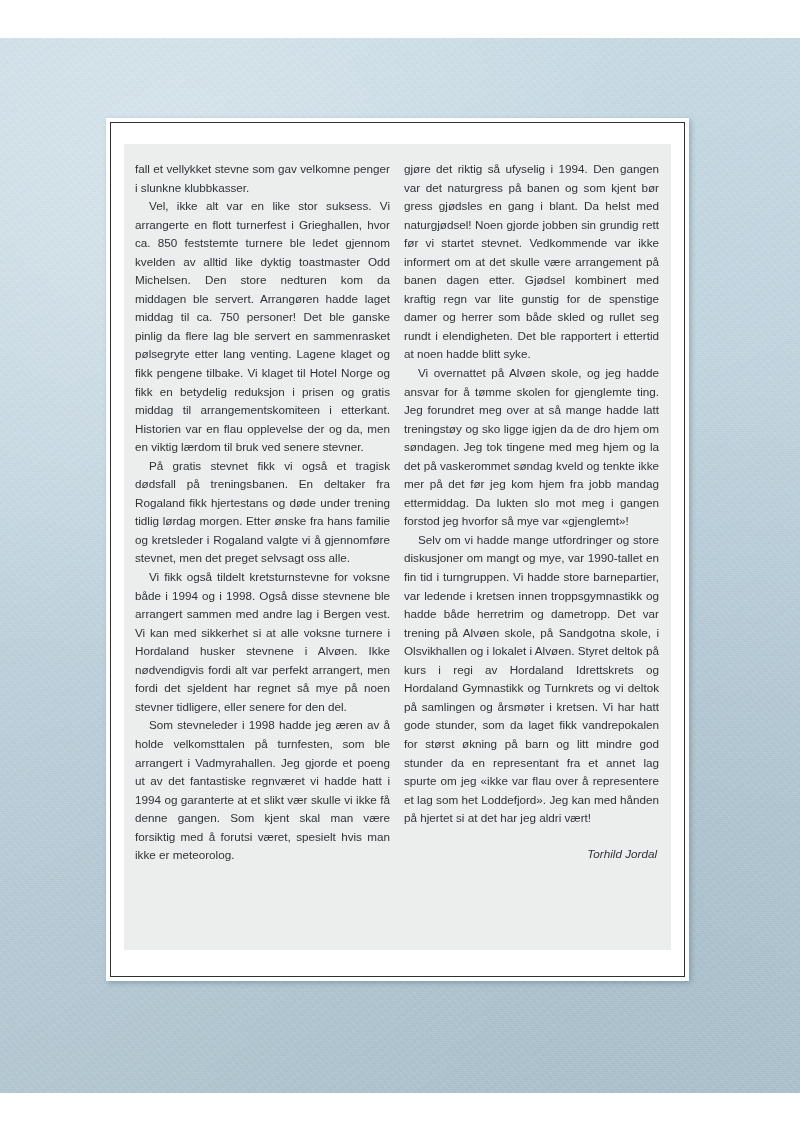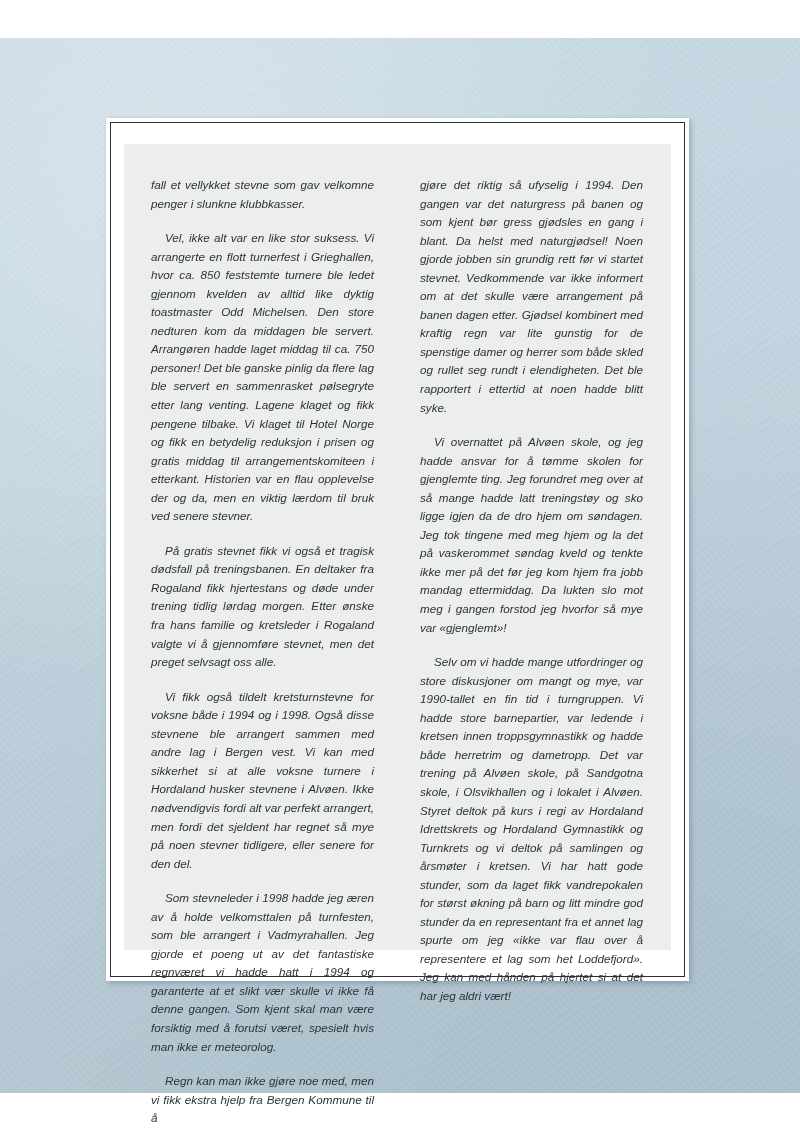--- a/index.html
+++ b/index.html
@@ -83,29 +83,28 @@
     top: 16px;
     width: 525px;
     display: flex;
     gap: 14px;
   }
   .text-column {
     width: 255px;
     flex: 0 0 255px;
   }
   .text-column p {
-    margin: 16px;
+    margin: 0;
     font-size: 11.7px;
     line-height: 18.55px;
     text-align: justify;
     color: #2e3336;
     font-family: "Liberation Sans", sans-serif;
     hyphens: none;
     word-spacing: 0px;
-    font-style: italic;
   }
   .text-column p.indented {
     text-indent: 14px;
   }
   .signature {
     margin-top: 17px;
     font-size: 11.7px;
     line-height: 18.55px;
     font-style: italic;
     text-align: right;
@@ -158,24 +157,24 @@
 
   <div id="page-body">
     <div id="columns">
 
       <div class="text-column">
         <p>fall et vellykket stevne som gav velkomne penger i slunkne klubbkasser.</p>
         <p class="indented">Vel, ikke alt var en like stor suksess. Vi arrangerte en flott turnerfest i Grieghallen, hvor ca. 850 feststemte turnere ble ledet gjennom kvelden av alltid like dyktig toastmaster Odd Michelsen. Den store nedturen kom da middagen ble servert. Arrangøren hadde laget middag til ca. 750 personer! Det ble ganske pinlig da flere lag ble servert en sammenrasket pølsegryte etter lang venting. Lagene klaget og fikk pengene tilbake. Vi klaget til Hotel Norge og fikk en betydelig reduksjon i prisen og gratis middag til arrangementskomiteen i etterkant. Historien var en flau opplevelse der og da, men en viktig lærdom til bruk ved senere stevner.</p>
         <p class="indented">På gratis stevnet fikk vi også et tragisk dødsfall på treningsbanen. En deltaker fra Rogaland fikk hjertestans og døde under trening tidlig lørdag morgen. Etter ønske fra hans familie og kretsleder i Rogaland valgte vi å gjennomføre stevnet, men det preget selvsagt oss alle.</p>
         <p class="indented">Vi fikk også tildelt kretsturnstevne for voksne både i 1994 og i 1998. Også disse stevnene ble arrangert sammen med andre lag i Bergen vest. Vi kan med sikkerhet si at alle voksne turnere i Hordaland husker stevnene i Alvøen. Ikke nødvendigvis fordi alt var perfekt arrangert, men fordi det sjeldent har regnet så mye på noen stevner tidligere, eller senere for den del.</p>
         <p class="indented">Som stevneleder i 1998 hadde jeg æren av å holde velkomsttalen på turnfesten, som ble arrangert i Vadmyrahallen. Jeg gjorde et poeng ut av det fantastiske regnværet vi hadde hatt i 1994 og garanterte at et slikt vær skulle vi ikke få denne gangen. Som kjent skal man være forsiktig med å forutsi været, spesielt hvis man ikke er meteorolog.</p>
-        <p class="indented">Regn kan man ikke gjøre noe med, men vi fikk ekstra hjelp fra Bergen Kommune til å</p>
       </div>
 
       <div class="text-column">
         <p>gjøre det riktig så ufyselig i 1994. Den gangen var det naturgress på banen og som kjent bør gress gjødsles en gang i blant. Da helst med naturgjødsel! Noen gjorde jobben sin grundig rett før vi startet stevnet. Vedkommende var ikke informert om at det skulle være arrangement på banen dagen etter. Gjødsel kombinert med kraftig regn var lite gunstig for de spenstige damer og herrer som både skled og rullet seg rundt i elendigheten. Det ble rapportert i ettertid at noen hadde blitt syke.</p>
         <p class="indented">Vi overnattet på Alvøen skole, og jeg hadde ansvar for å tømme skolen for gjenglemte ting. Jeg forundret meg over at så mange hadde latt treningstøy og sko ligge igjen da de dro hjem om søndagen. Jeg tok tingene med meg hjem og la det på vaskerommet søndag kveld og tenkte ikke mer på det før jeg kom hjem fra jobb mandag ettermiddag. Da lukten slo mot meg i gangen forstod jeg hvorfor så mye var «gjenglemt»!</p>
         <p class="indented">Selv om vi hadde mange utfordringer og store diskusjoner om mangt og mye, var 1990-tallet en fin tid i turngruppen. Vi hadde store barnepartier, var ledende i kretsen innen troppsgymnastikk og hadde både herretrim og dametropp. Det var trening på Alvøen skole, på Sandgotna skole, i Olsvikhallen og i lokalet i Alvøen. Styret deltok på kurs i regi av Hordaland Idrettskrets og Hordaland Gymnastikk og Turnkrets og vi deltok på samlingen og årsmøter i kretsen. Vi har hatt gode stunder, som da laget fikk vandrepokalen for størst økning på barn og litt mindre god stunder da en representant fra et annet lag spurte om jeg «ikke var flau over å representere et lag som het Loddefjord». Jeg kan med hånden på hjertet si at det har jeg aldri vært!</p>
+        <div class="signature">Torhild Jordal</div>
       </div>
 
     </div>
   </div>
 </div>
 
 </body></html>

